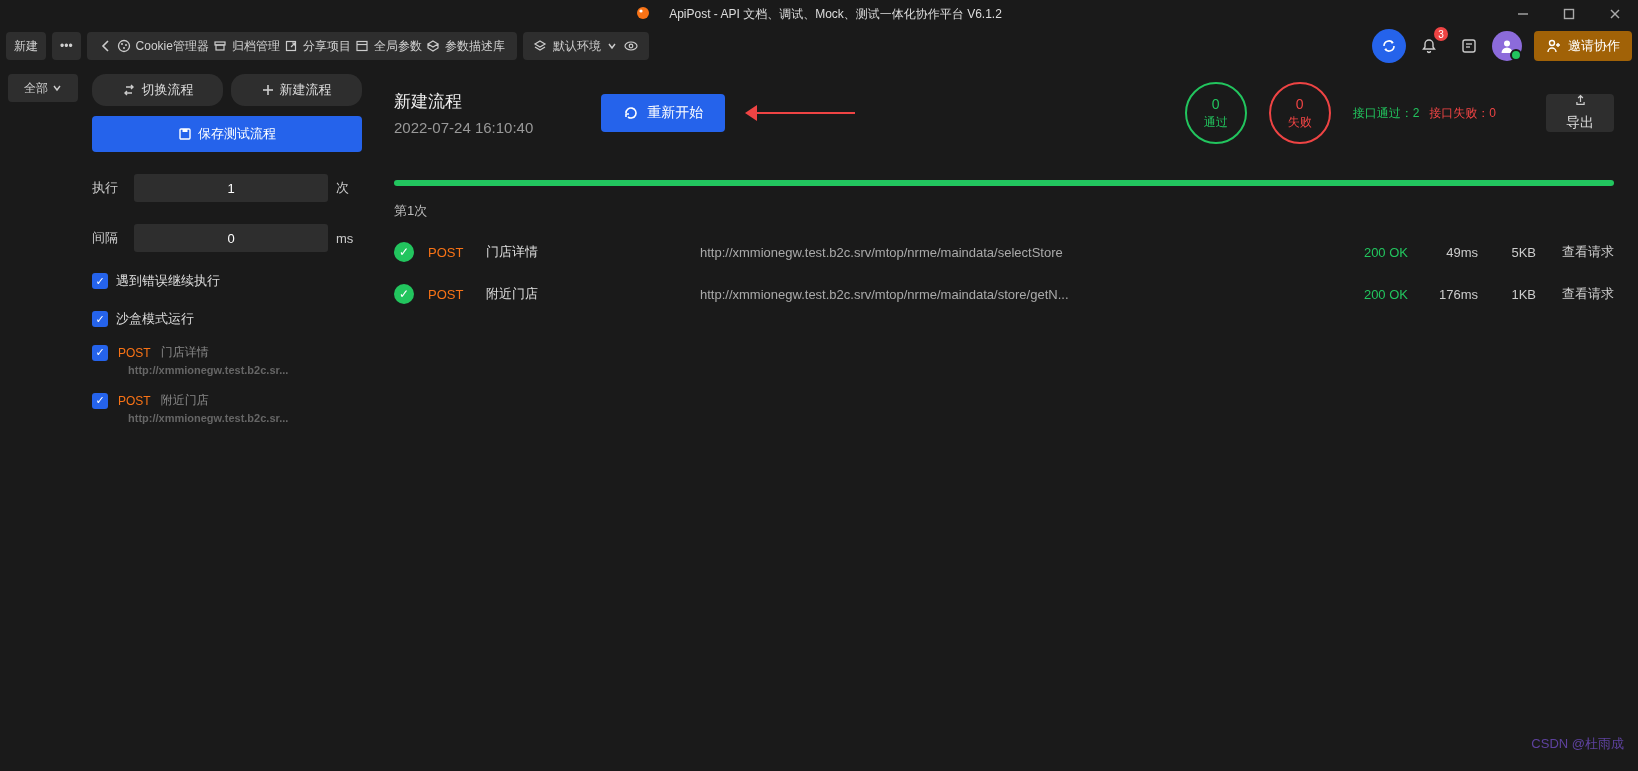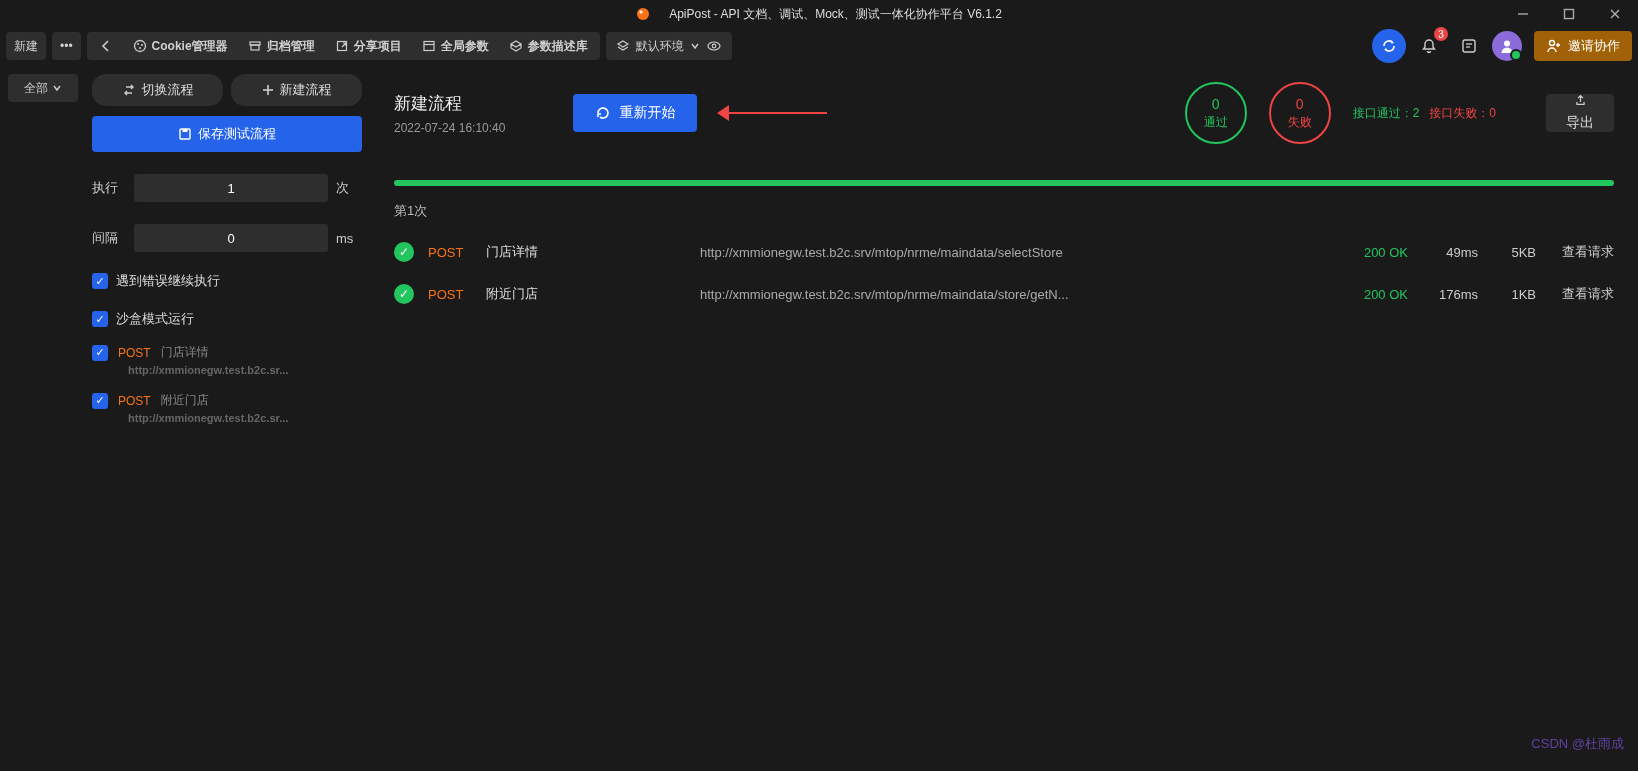--- a/index.html
+++ b/index.html
@@ -1,27 +1,27 @@
 <!DOCTYPE html>
 <html><head>
 <meta charset="utf-8">
 <style>
 * { margin:0; padding:0; box-sizing:border-box; font-family:"Microsoft YaHei","PingFang SC",sans-serif; -webkit-font-smoothing:antialiased; }
 body { width:1638px; height:771px; background:#1a1a1a; color:#ccc; overflow:hidden; position:relative; font-size:13px; }
 
 .titlebar { height:28px; background:#1a1a1a; display:flex; align-items:center; justify-content:center; position:relative; }
-.titlebar .title { display:flex; align-items:center; gap:19px; color:#ddd; font-size:12px; }
+.titlebar .title { display:flex; align-items:flex-start; gap:19px; color:#ddd; font-size:12px; }
 .titlebar .logo-dot { width:14px; height:14px; display:inline-flex; align-items:center; justify-content:center; }
 .titlebar .win-controls { position:absolute; right:0; top:0; height:28px; display:flex; }
 .titlebar .win-controls div { width:46px; display:flex; align-items:center; justify-content:center; color:#aaa; }
 
 .toolbar { height:36px; display:flex; align-items:center; padding:0 6px; gap:6px; }
 .pill { background:#2e2e2e; border-radius:4px; height:28px; display:flex; align-items:center; padding:0 10px; color:#d0d0d0; font-size:12px; gap:6px; cursor:pointer; }
 .pill.small { padding:0 8px; }
-.toolbar .long { gap:20px; padding:0 12px;font-weight:bold; }
+.toolbar .long { gap:4px; padding:0 12px; }
 .toolbar .tb-item { display:flex; align-items:center; gap:5px; }
 .toolbar-spacer { flex:1; }
 .tb-icon-btn { width:34px; height:34px; display:flex; align-items:center; justify-content:center; border-radius:50%; cursor:pointer; position:relative; }
 .sync-btn { background:#2563eb; color:#fff; }
 .avatar { width:30px; height:30px; border-radius:50%; background:#8c6bdb; display:flex; align-items:center; justify-content:center; position:relative; }
 .avatar::after { content:""; position:absolute; width:8px; height:8px; background:#22c55e; border-radius:50%; bottom:0; right:0; border:2px solid #1a1a1a; }
 .badge { position:absolute; top:-2px; right:-2px; min-width:14px; height:14px; background:#ef4444; color:#fff; font-size:10px; border-radius:7px; display:flex; align-items:center; justify-content:center; padding:0 3px; }
 .invite-btn { background:#a16207; color:#fff; height:30px; padding:0 12px; border-radius:4px; display:flex; align-items:center; gap:6px; font-size:13px; cursor:pointer; margin-left:6px; }
 
 .body-area { display:flex; height:calc(100% - 64px); }
@@ -42,21 +42,21 @@
 .hint-box { background:#272727; border-radius:4px; padding:12px; color:#777; font-size:12px; line-height:1.6; margin-top:18px; }
 .api-item { display:flex; flex-direction:column; margin-top:16px; }
 .api-item .top { display:flex; align-items:center; gap:10px; }
 .api-item .method { color:#f97316; font-size:12px; font-weight:500; }
 .api-item .name { color:#888; font-size:12px; }
 .api-item .url { color:#666; font-size:11px; margin-left:36px; margin-top:3px; white-space:nowrap; overflow:hidden; text-overflow:ellipsis;font-weight:bold; }
 
 .col-c { flex:1; padding:18px 24px 0 20px; display:flex; flex-direction:column; min-width:0; }
 .head-row { display:flex; align-items:center; }
 .head-left .title { color:#eee; font-size:17px; font-weight:500; }
-.head-left .subtitle { color:#999; font-size:12px; margin-top:6px;text-align:right; }
+.head-left .subtitle { color:#999; font-size:15px; margin-top:6px;text-align:right; }
 .restart-btn { background:#2563eb; color:#fff; height:38px; padding:0 22px; border-radius:4px; display:flex; align-items:center; gap:8px; font-size:14px; cursor:pointer; margin-left:68px; }
 .arrow-annot { color:#ef4444; position:relative; width:110px; height:20px; margin-left:20px; }
 .arrow-line { position:absolute; top:9px; left:10px; right:0; height:2px; background:#ef4444; }
 .arrow-head { position:absolute; left:0; top:2px; width:0; height:0; border-top:8px solid transparent; border-bottom:8px solid transparent; border-right:12px solid #ef4444; }
 
 .stat-circles { margin-left:auto; display:flex; align-items:center; gap:22px; }
 .circle { width:62px; height:62px; border-radius:50%; border:2px solid; display:flex; flex-direction:column; align-items:center; justify-content:center; font-size:12px; }
 .circle.pass { border-color:#22c55e; color:#22c55e; }
 .circle.fail { border-color:#ef4444; color:#ef4444; }
 .circle .num { font-size:14px; margin-bottom:2px; }

